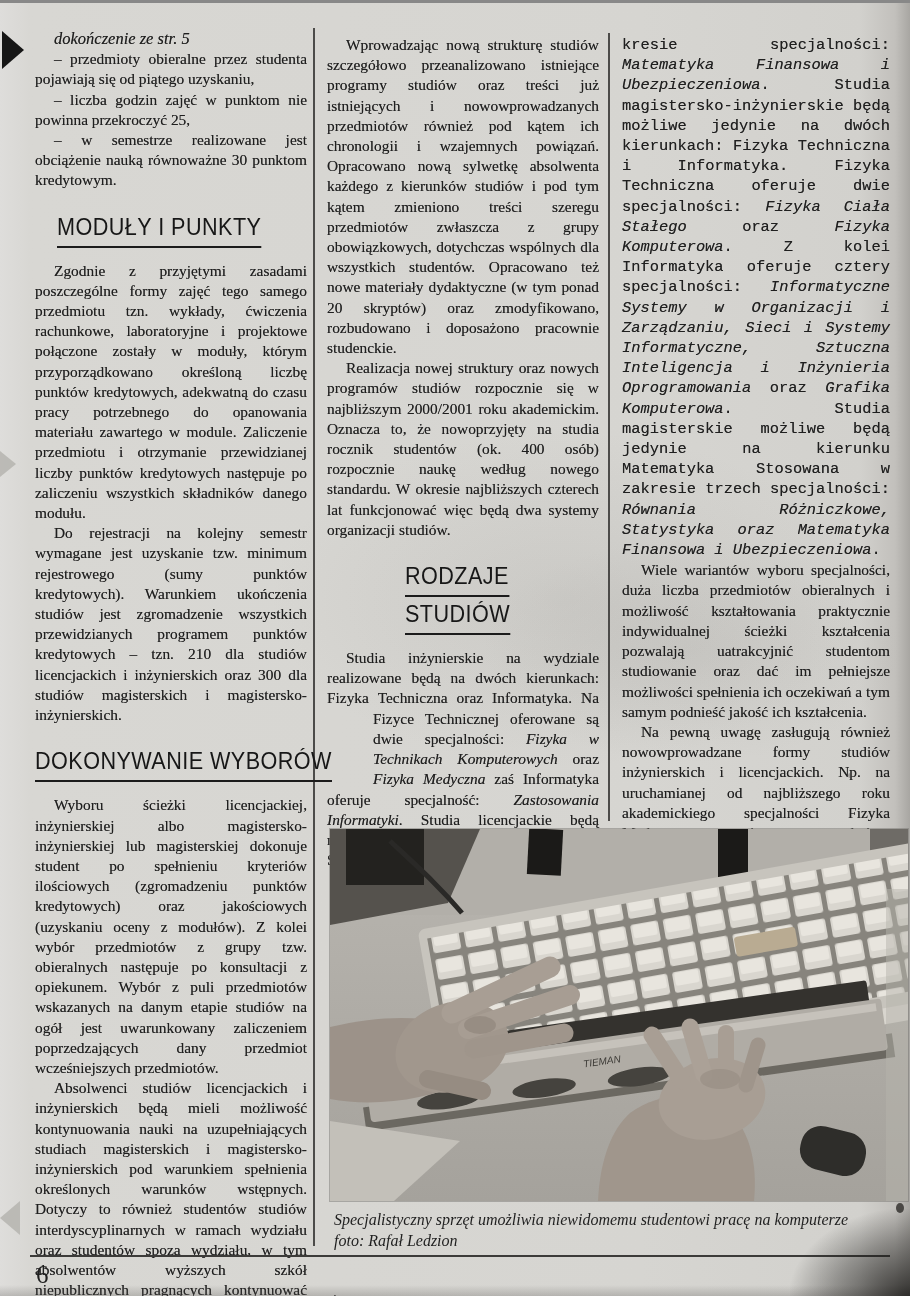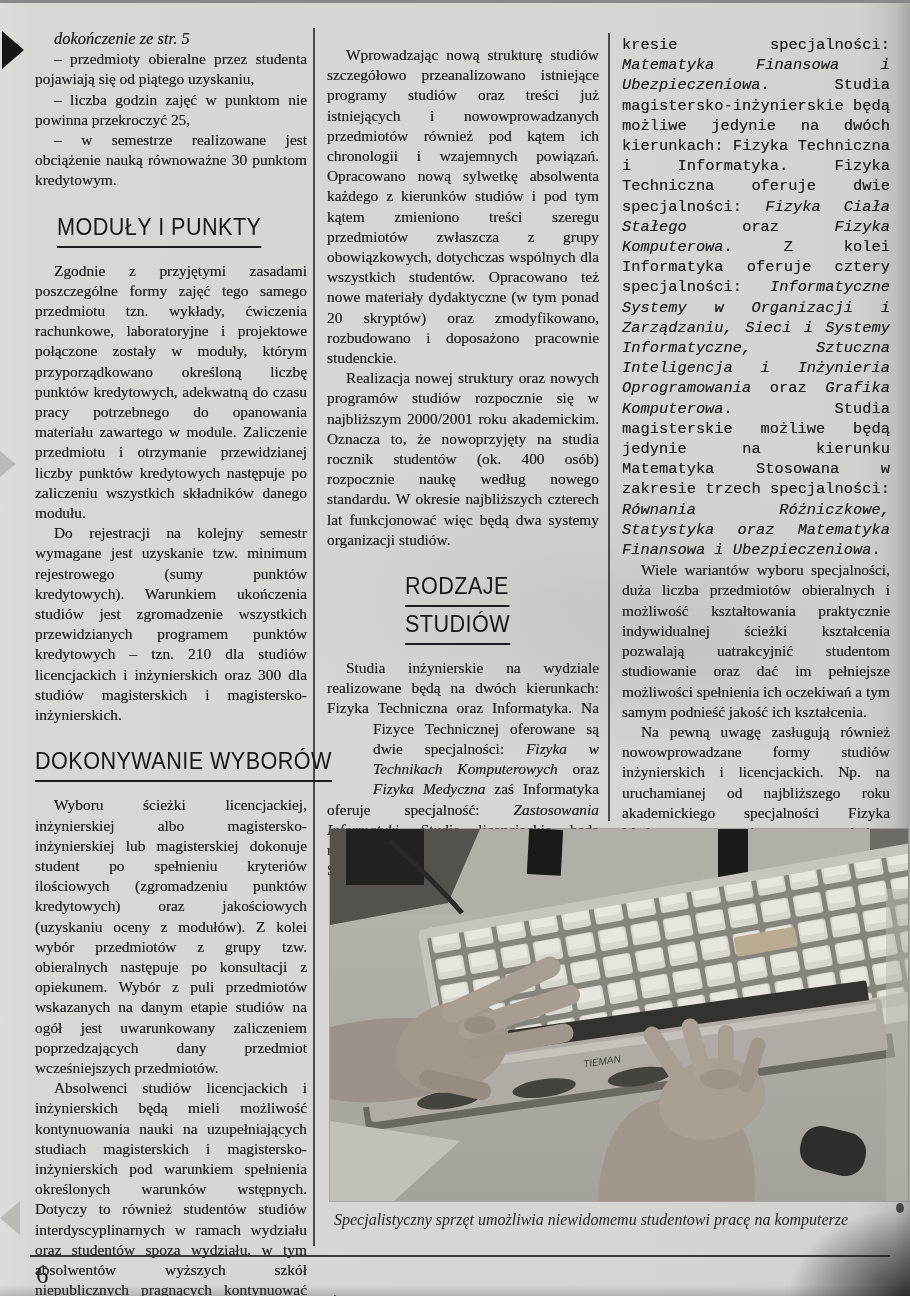--- a/index.html
+++ b/index.html
@@ -30,21 +30,21 @@
   .ghost-arrow.left{clip-path:polygon(100% 0,0 50%,100% 100%);top:1198px;width:20px;height:34px;}
 
   .vrule{position:absolute;width:2px;background:#4c4b49;}
   .vrule1{left:313px;top:25px;height:1218px;}
   .vrule2{left:608px;top:30px;height:788px;}
   .footer-rule{position:absolute;left:30px;top:1252px;width:860px;height:2px;background:#3c3b39;}
 
   .col{position:absolute;text-align:justify;font-size:15.4px;line-height:20.2px;
     text-shadow:0 0 .4px rgba(25,25,25,.6);}
   .col1{left:35px;top:26px;width:272px;}
-  .col2{left:327px;top:42px;width:272px;}
+  .col2{left:327px;top:32px;width:272px;}
   .col3{left:622px;top:32px;width:268px;}
   .col p{margin:0;text-indent:19px;}
   .col p.noindent{text-indent:0;font-family:Liberation Mono, monospace;}
 
   .note{font-style:italic;font-size:16.5px;margin:0 0 15px 0;text-indent:0;text-align:left;}
 
   .h{display:block;font-family:"Liberation Sans", sans-serif;color:#171717;
      margin:19px 0 13px 0;line-height:33px;text-align:center;text-indent:0;
      text-shadow:none;}
   .h .hl{display:inline-block;font-size:24px;letter-spacing:.5px;
@@ -176,20 +176,21 @@
         <ellipse cx="390" cy="250" rx="20" ry="10" fill="#8c8279" opacity=".4"></ellipse>
       </g>
 
       <rect x="470" y="300" width="66" height="44" rx="20" transform="rotate(14 503 322)" fill="#2e2d2a"></rect>
       <rect x="556" y="60" width="22" height="312" fill="#b6b3ac" opacity=".5"></rect>
     </svg>
   </div>
 
   <div class="caption">
     <div>Specjalistyczny sprzęt umożliwia niewidomemu studentowi pracę na komputerze</div>
+    <div>foto: Rafał Ledzion</div>
   </div>
 
   <div class="footer-rule"></div>
   <div class="pagenum">6</div>
   <div class="journal">ŻYCIE UCZELNI,  CZERWIEC 2000</div>
 
   <div class="speck" style="right:6px;top:1200px;width:8px;height:10px;"></div>
   <div class="speck" style="right:58px;top:770px;width:4px;height:5px;opacity:.4;"></div>
   <div class="edge-bottom"></div>
   <div class="corner-br"></div>

